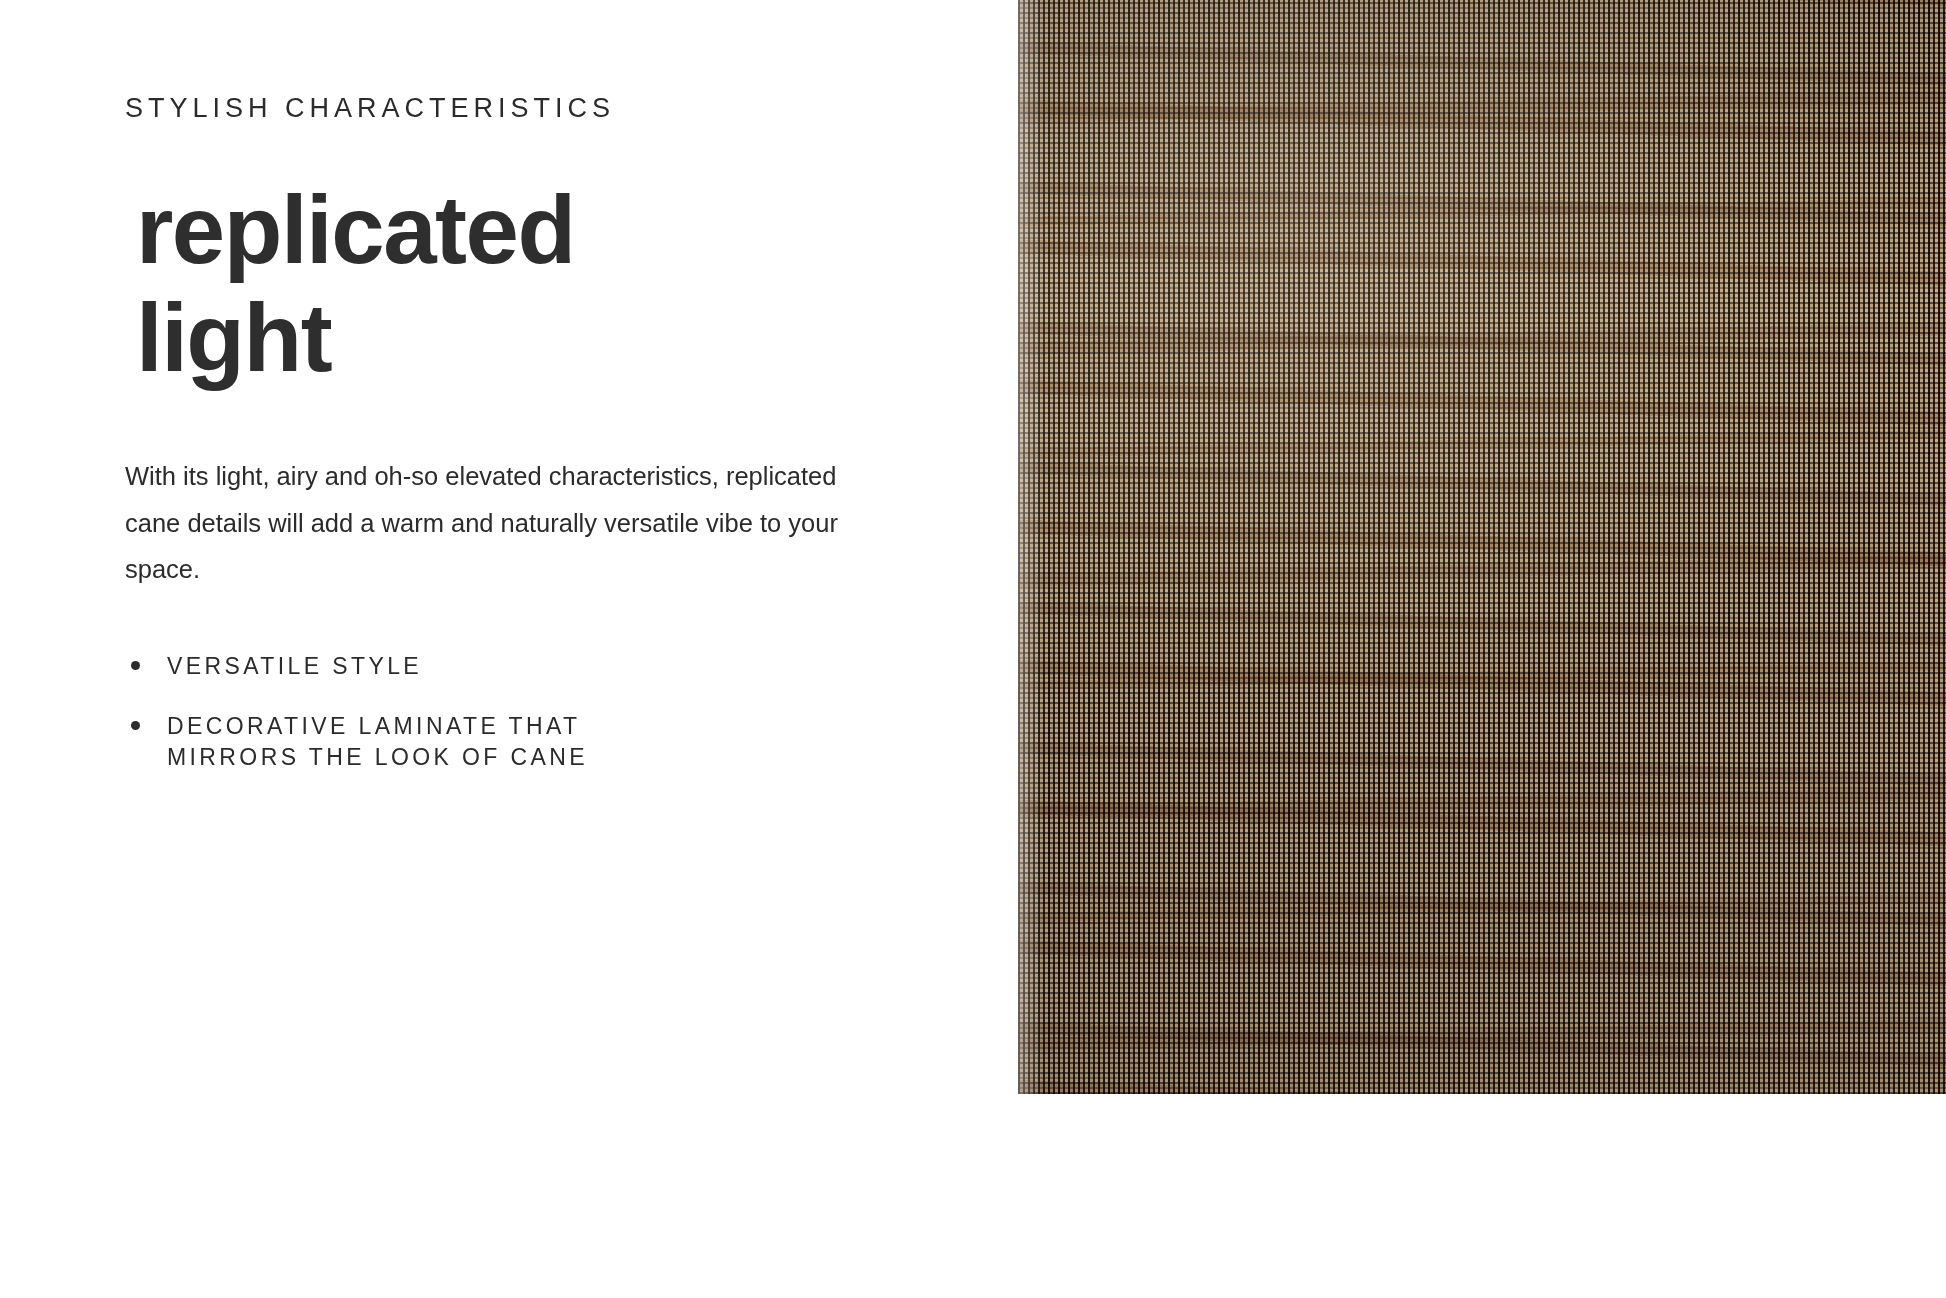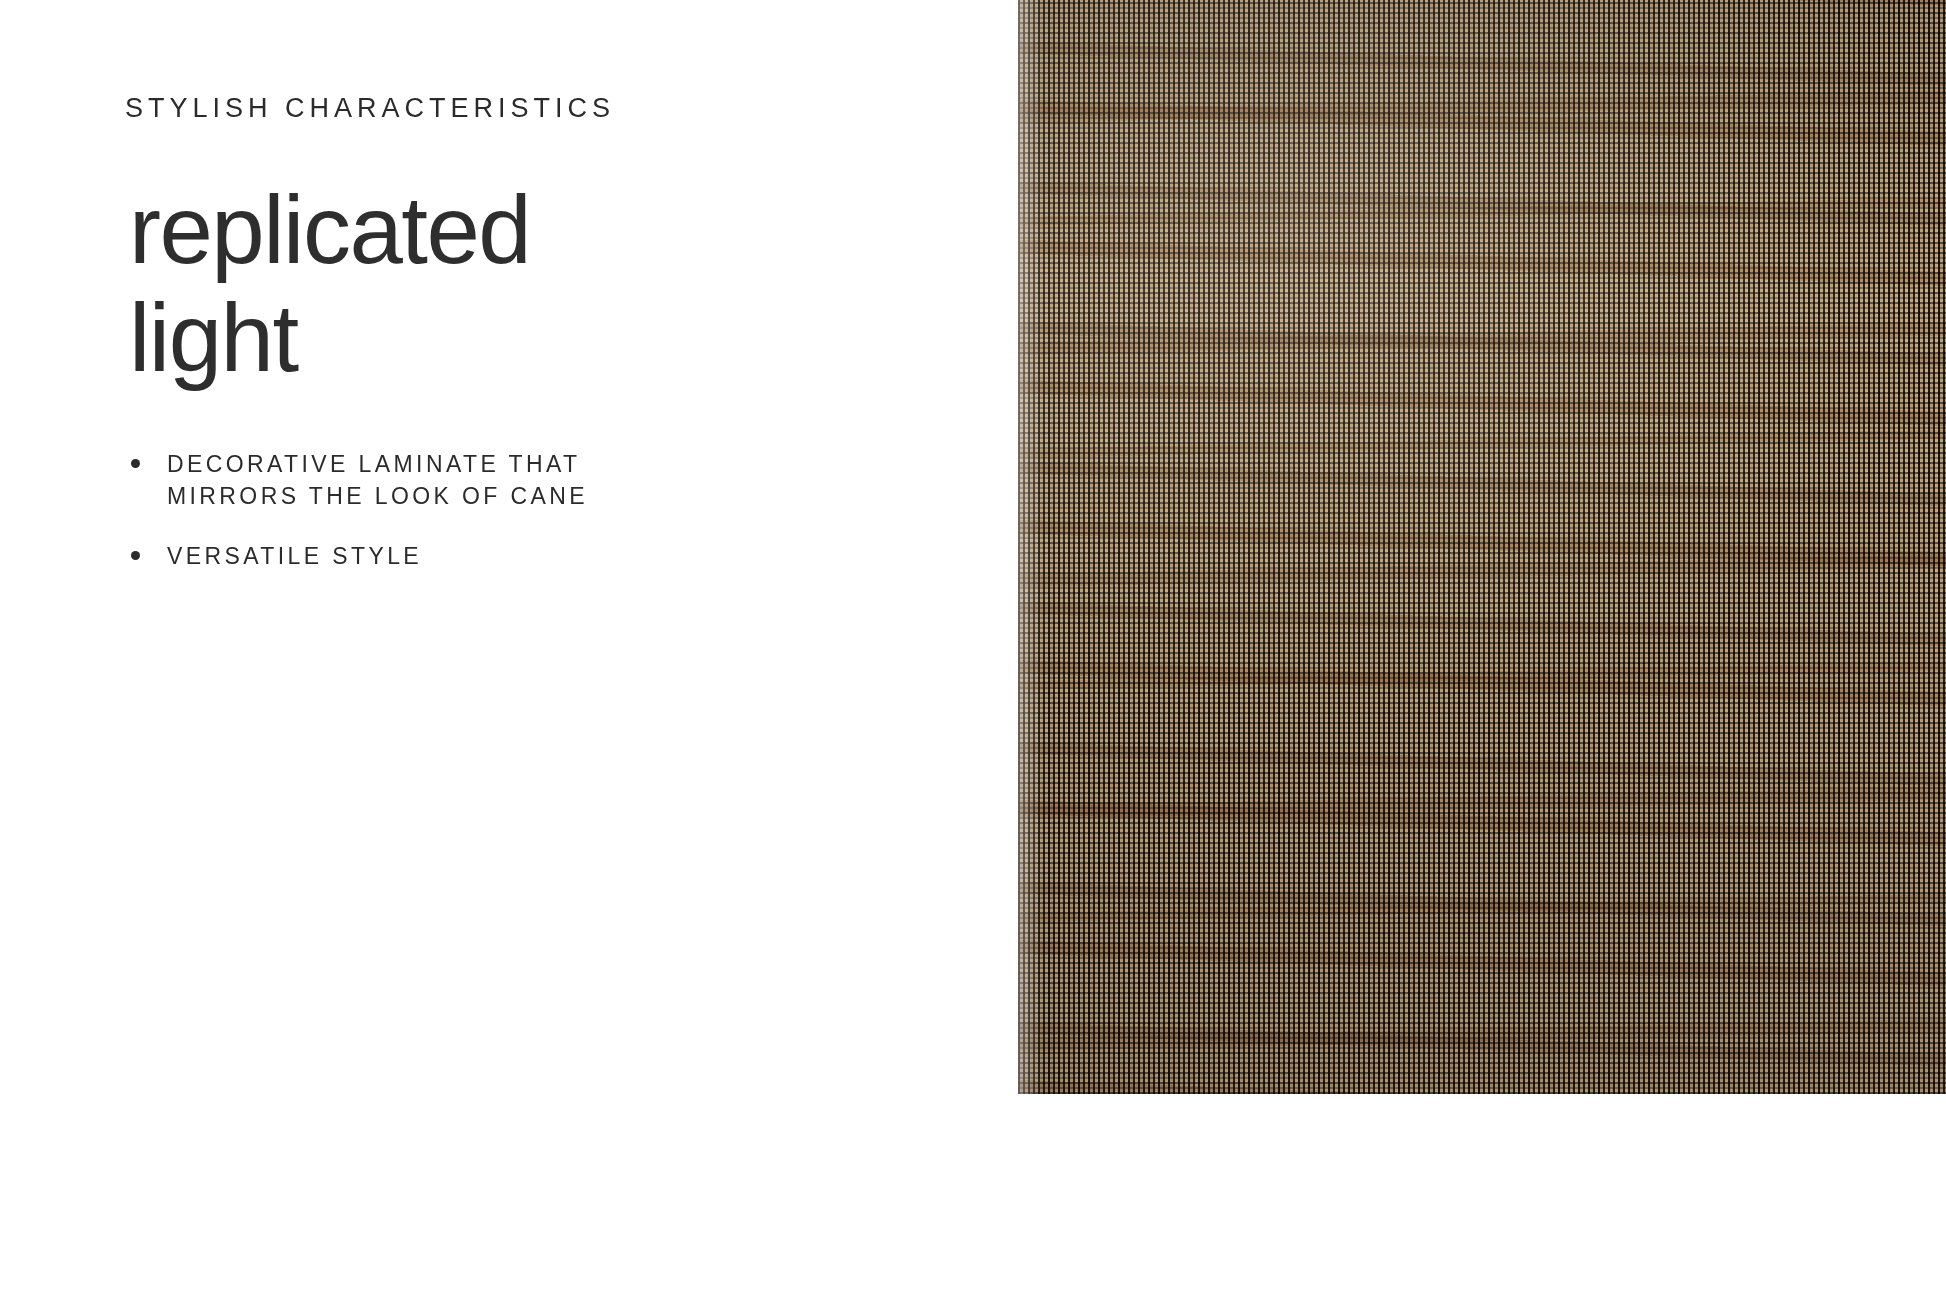--- a/index.html
+++ b/index.html
@@ -41,25 +41,25 @@
     font-size: 27px;
     letter-spacing: 5.0px;
     font-weight: 400;
     color: #2b2b2b;
     line-height: 1.2;
     margin: 0 0 52px 0;
     white-space: nowrap;
   }
   .headline {
     font-size: 96px;
-    font-weight: 400;
+    font-weight: 700;
     line-height: 1.12;
     letter-spacing: -1.5px;
     color: #2e2e2e;
-    margin: 4px;
+    margin: 11px;
     max-width: 620px;
   }
   .headline .line {
     display: block;
   }
   .body-copy {
     margin-top: 62px;
     font-size: 25.5px;
     line-height: 1.82;
     color: #2b2b2b;
@@ -194,30 +194,31 @@
   <div class="left-panel">
     <div class="content">
 
       <div class="eyebrow">STYLISH CHARACTERISTICS</div>
 
       <h1 class="headline">
         <span class="line">replicated</span>
         <span class="line">light</span>
       </h1>
 
+      <p class="body-copy">With its light, airy and oh-so elevated characteristics, replicated cane details will add a warm and naturally versatile vibe to your space.</p>
 
       <ul class="bullets">
+        <li>
+          <span class="dot"></span>
+          <span>VERSATILE STYLE</span>
+        </li>
         <li>
           <span class="dot"></span>
           <span>DECORATIVE LAMINATE THAT</span>
           <span class="l2">MIRRORS THE LOOK OF CANE</span>
-        </li>
-        <li>
-          <span class="dot"></span>
-          <span>VERSATILE STYLE</span>
         </li>
       </ul>
 
     </div>
   </div>
 
   <div class="right-panel">
     <div class="weave">
       <div class="weave-warp"></div>
       <div class="weave-weft"></div>

